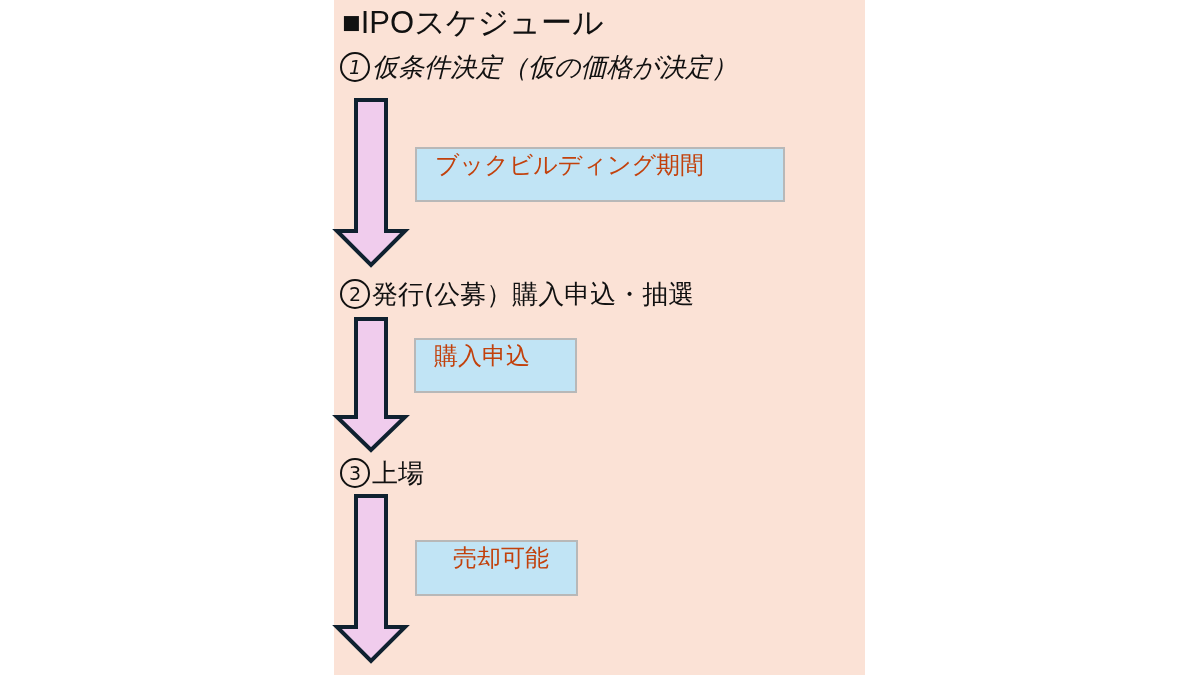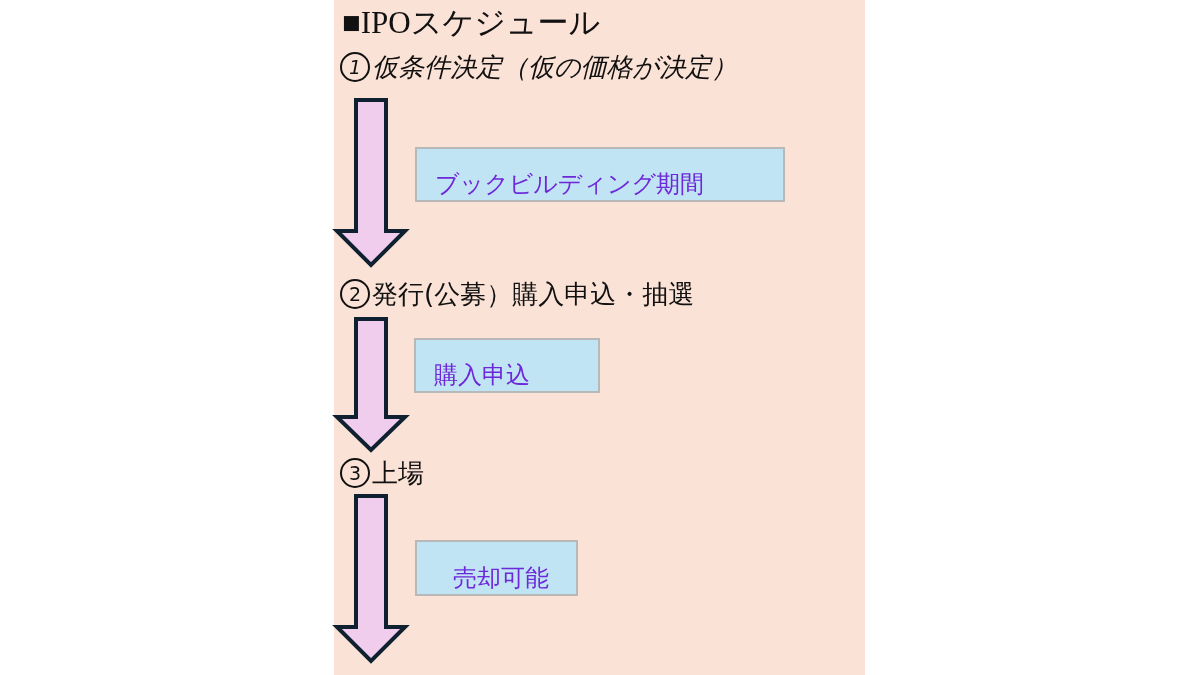--- a/index.html
+++ b/index.html
@@ -7,36 +7,36 @@
       width: 1200px; height: 675px; background: #ffffff;
       position: relative; overflow: hidden;
       font-family: "DejaVu Sans", sans-serif;
     }
     .panel {
       position: absolute; left: 334px; top: 0; width: 531px; height: 675px;
       background: #fbe2d6;
     }
     .title {
       position: absolute; left: 8px; top: 2px;
-      font-family: Liberation Serif, serif; font-size: 31px; color: #111;
+      font-family: Liberation Sans, sans-serif; font-size: 31px; color: #111;
       white-space: nowrap; letter-spacing: 0px;
     }
     .step {
       position: absolute; left: 6px;
       font-size: 26px; color: #111; white-space: nowrap;
     }
     .step .num {
       display: inline-block; width: 26px; height: 26px; border: 2px solid #111;
       border-radius: 50%; font-size: 19px; line-height: 26px; text-align: center;
       vertical-align: 2px; margin-right: 2px; box-sizing: content-box;
     }
     .box {
       position: absolute; background: #c1e4f5; border: 2px solid #b8b8b8;
-      box-sizing: border-box; font-size: 24px; color: #6d28d9;
-      display: flex; align-items: flex-end; padding-left: 18px; white-space: nowrap;
+      box-sizing: border-box; font-size: 24px; color: #c2410c;
+      display: flex; align-items: flex-start; padding-left: 18px; white-space: nowrap;
     }
     svg.arrow { position: absolute; left: 0; top: 0; overflow: visible; }
   </style>
 </head>
 <body>
 
 <div class="panel">
   <div class="title">■IPOスケジュール</div>
 
   <div class="step" style="top:50px;font-style:italic;">
@@ -50,21 +50,21 @@
   </svg>
 
   <div class="box" style="left:81px; top:147px; width:370px; height:55px;">
     <span>ブックビルディング期間</span>
   </div>
 
   <div class="step" style="top:277px;">
     <span class="num">2</span><span>発行(公募）購入申込・抽選</span>
   </div>
 
-  <div class="box" style="left:80px; top:338px; width:186px; height:55px;">
+  <div class="box" style="left:80px; top:338px; width:163px; height:55px;">
     <span>購入申込</span>
   </div>
 
   <div class="step" style="top:456px;">
     <span class="num">3</span><span>上場</span>
   </div>
 
   <div class="box" style="left:81px; top:540px; width:163px; height:56px;padding-left:36px;">
     <span>売却可能</span>
   </div>

